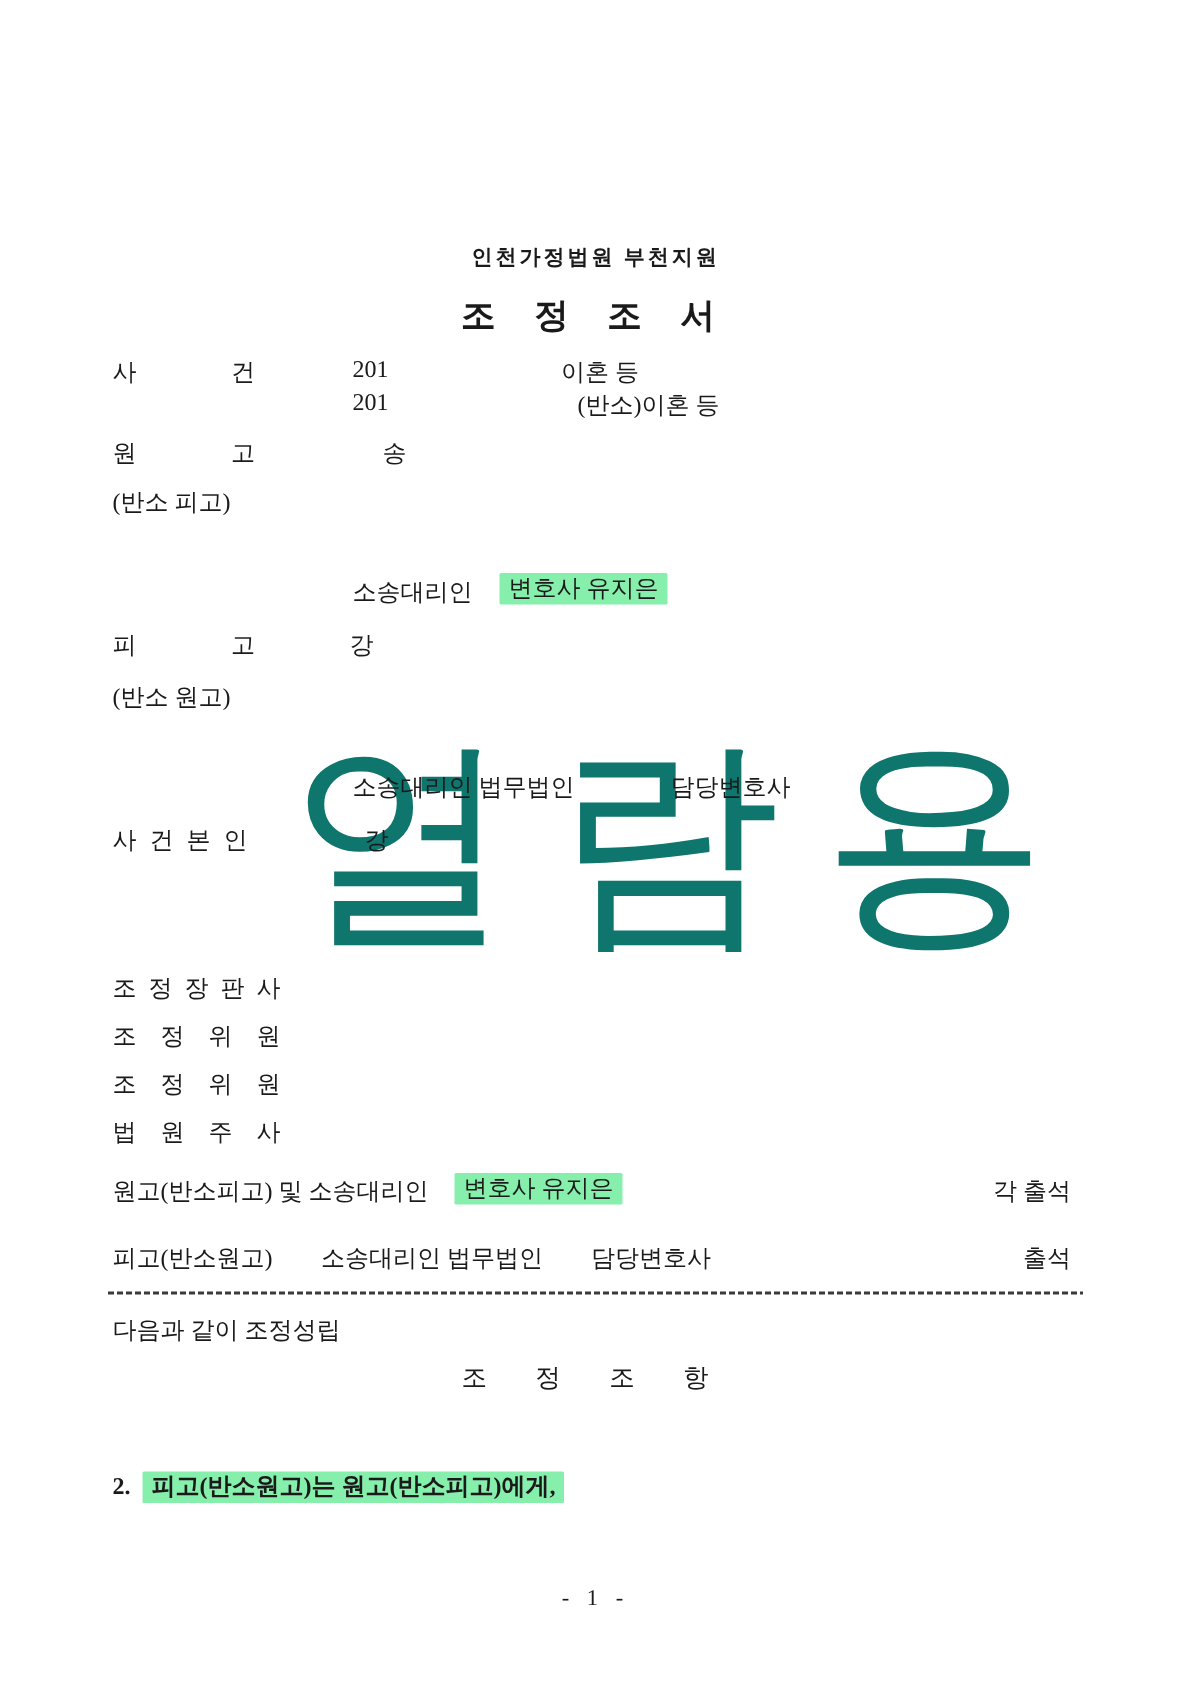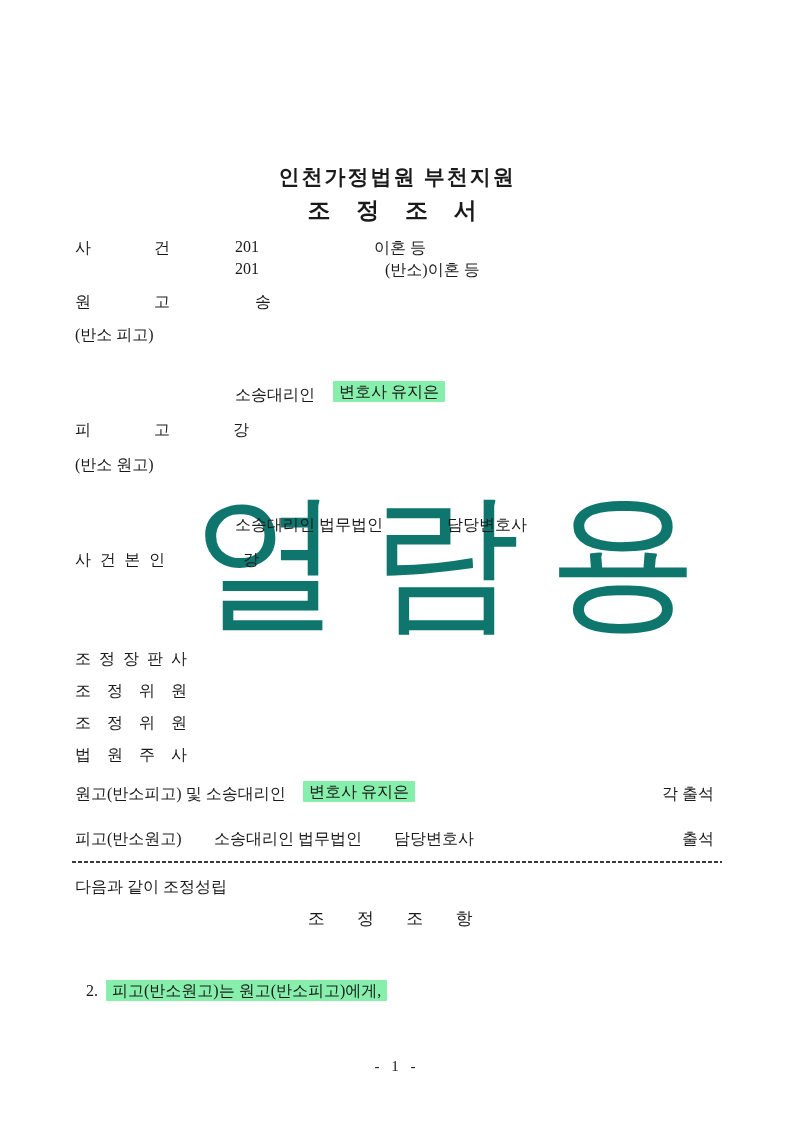--- a/index.html
+++ b/index.html
@@ -19,21 +19,21 @@
     left:192px;top:462px;
     font-size:150px;
     letter-spacing:28px;
     color:#0f766e;
     font-weight:400;
     z-index:0;
     user-select:none;
   }
   .layer{position:absolute;inset:0;z-index:1;}
   .center{left:0;right:0;text-align:center;}
-  .title{font-weight:bold;font-size:21px;letter-spacing:2px;}
+  .title{font-weight:bold;font-size:14px;letter-spacing:2px;}
   .title-spaced{font-weight:bold;font-size:23px;letter-spacing:10px;}
   .jlabel{display:inline-block;text-align:justify;text-align-last:justify;}
   .w95{width:95px;}
   .w90{width:90px;}
   .w112{width:112px;}
   .hl{
     background:#86efac;
     padding:2px 6px;
     border-radius:1px;
   }
@@ -115,21 +115,21 @@
     <div class="abs" style="left:214px;top:829px;">소송대리인 법무법인</div>
     <div class="abs" style="left:394px;top:829px;">담당변호사</div>
     <div class="abs right-edge" style="top:829px;">출석</div>
 
     <div class="dashline"></div>
 
     <div class="abs" style="left:75px;top:877px;">다음과 같이 조정성립</div>
     <div class="abs center heading" style="top:907px;">조 정 조 항</div>
 
 
-    <div class="abs" style="left:86px;top:981px;">
+    <div class="abs" style="left:75px;top:981px;font-weight:bold;">
       <span>2.</span>
       <span class="hl" style="margin-left:4px;">피고(반소원고)는 원고(반소피고)에게,</span>
     </div>
 
     <div class="abs center pagenum" style="top:1058px;">- 1 -</div>
 
   </div>
 </div>
 
 </body></html>

